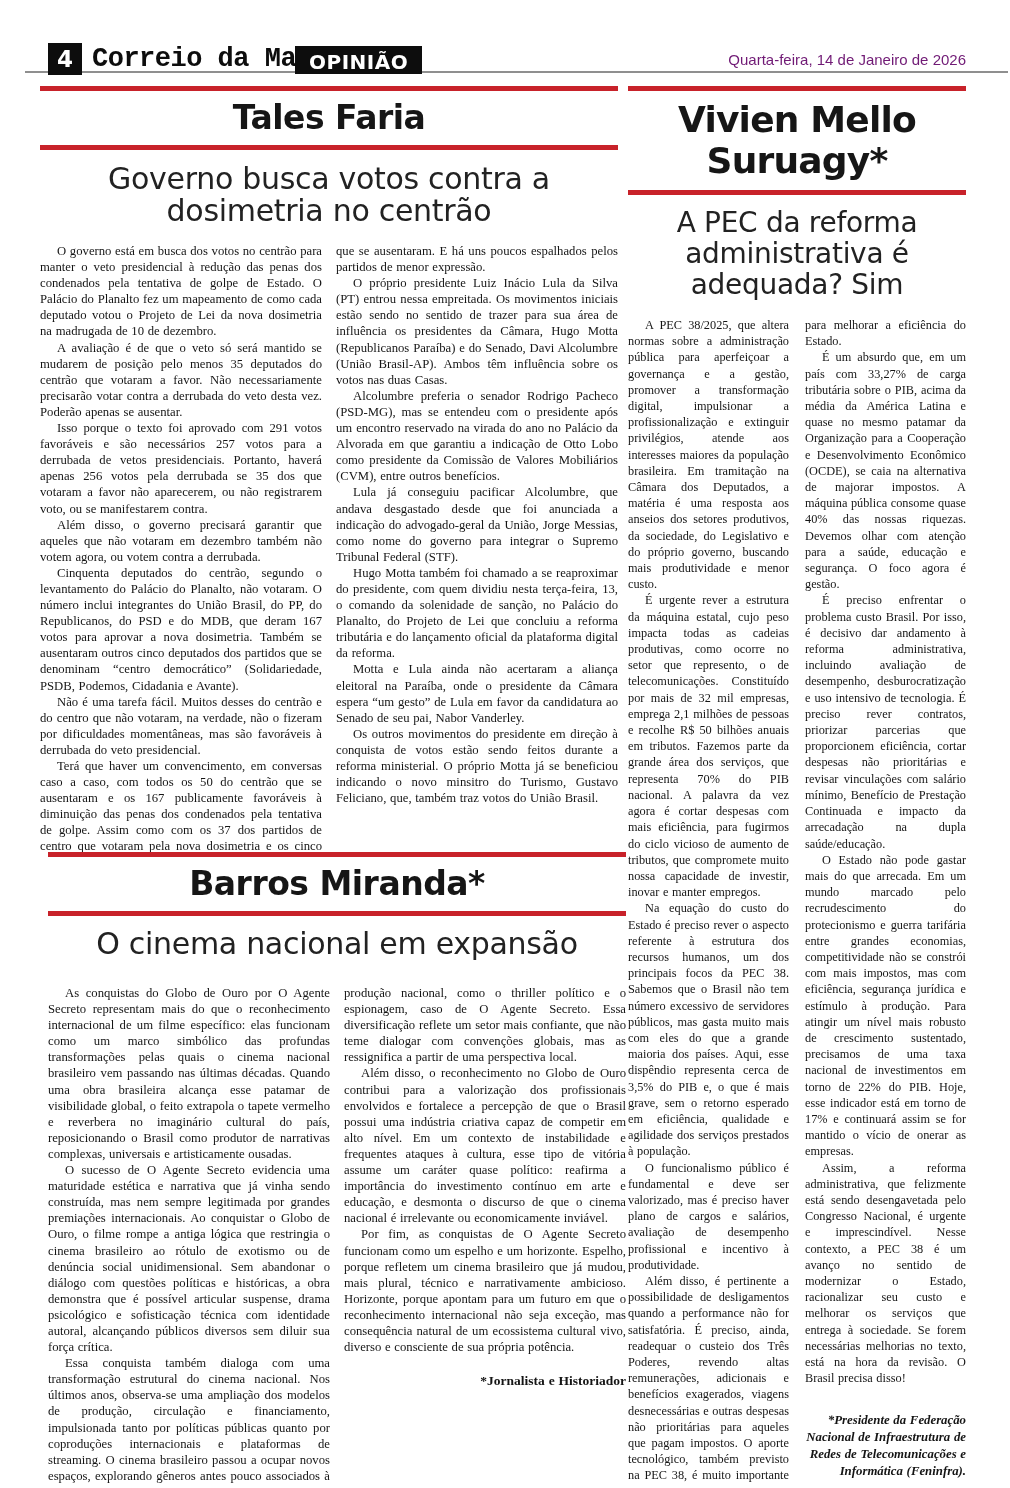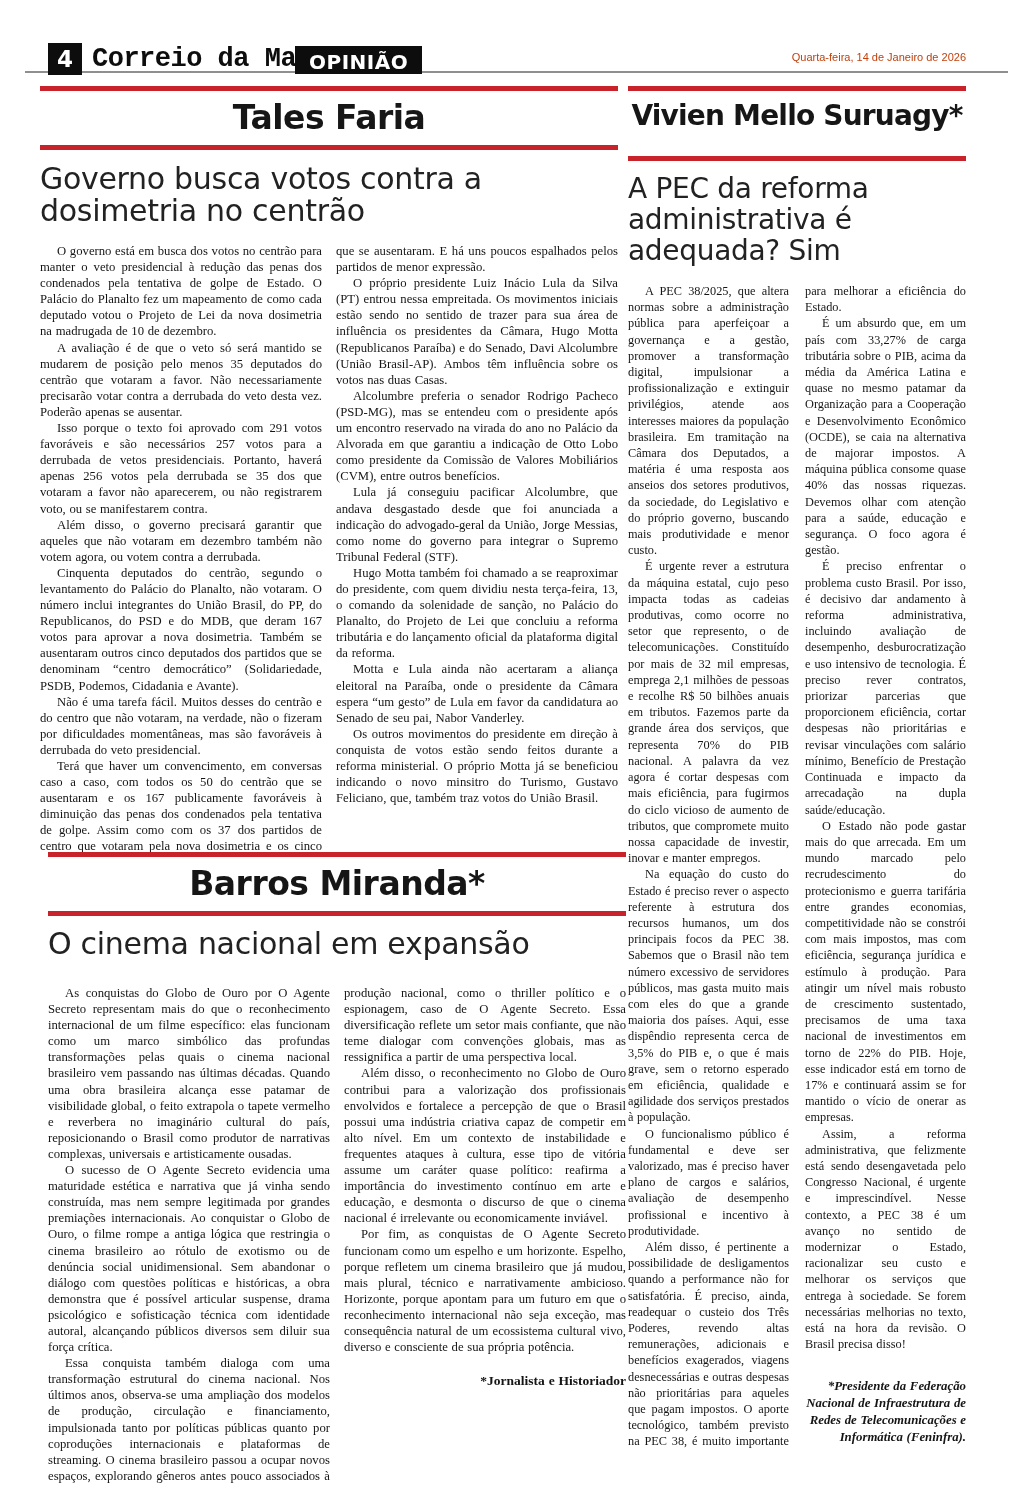--- a/index.html
+++ b/index.html
@@ -21,31 +21,31 @@
     font-family:Liberation Mono, monospace; font-weight:700; font-size:27px; color:#0d0d0d;
     letter-spacing:-0.5px; white-space:nowrap;
   }
   .section-box {
     position:absolute; left:295px; top:46px; height:28px; padding:0 14px;
     background:#0d0d0d; color:#fff; display:flex; align-items:flex-end;
     font-family:"DejaVu Sans", sans-serif; font-weight:700; font-size:20px; letter-spacing:0.5px;
   }
   .edition-date {
     position:absolute; right:44px; top:51px;
-    font-family:"Liberation Sans", sans-serif; font-size:11px; color:#c2410c; white-space:nowrap;
+    font-family:"Liberation Sans", sans-serif; font-size:15px; color:#701a75; white-space:nowrap;
   }
   
   .article { position:absolute; }
   .redbar { width:100%; height:5px; background:var(--accent,#c8222a); }
   .author {
     text-align:center; font-family:"DejaVu Sans", sans-serif; font-weight:700;
     color:#161616; letter-spacing:-0.5px;
   }
   .headline {
-    text-align:left; font-family:"DejaVu Sans", sans-serif; font-weight:400;
+    text-align:center; font-family:"DejaVu Sans", sans-serif; font-weight:400;
     color:#222; letter-spacing:-0.3px;
   }
   .cols { column-gap:14px; column-count:2; column-fill:auto; overflow:hidden; }
   .cols p {
     text-indent:17px; text-align:justify; color:#151515;
     hyphens:auto; -webkit-hyphens:auto; word-spacing:0.5px;
   }
   .byline { text-indent:0 !important; text-align:right !important; font-weight:700; }
   
   .tales { left:40px; top:86px; width:578px; }
@@ -53,21 +53,21 @@
   .tales .headline { font-size:30px; line-height:32px; margin:13px 0 0; }
   .tales .cols { margin-top:16px; height:626px; font-size:12.7px; line-height:16.1px; }
   
   .barros { left:48px; top:852px; width:578px; }
   .barros .author { font-size:33px; margin:7px 0 8px; }
   .barros .headline { font-size:30px; line-height:32px; margin:12px 0 4px; }
   .barros .cols { margin-top:25px; height:512px; font-size:12.7px; line-height:16.1px; }
   .barros .byline { margin-top:18px; font-size:13.5px; }
   
   .vivien { left:628px; top:86px; width:338px; }
-  .vivien .author { font-size:28px; margin:8px 0 24px; letter-spacing:-0.8px; }
+  .vivien .author { font-size:36px; margin:8px 0 9px; letter-spacing:-0.8px; }
   .vivien .headline { font-size:28px; line-height:31px; margin:12px 0 0; }
   .vivien .cols { margin-top:17px; height:1182px; column-gap:16px; font-size:12.3px; line-height:16.2px; }
   .vivien .byline { margin-top:26px; font-size:12.8px; line-height:17px;font-style:italic; }
 </style>
 </head>
 <body>
 
 <div class="page">
 
   <div class="hdr-rule"></div>

